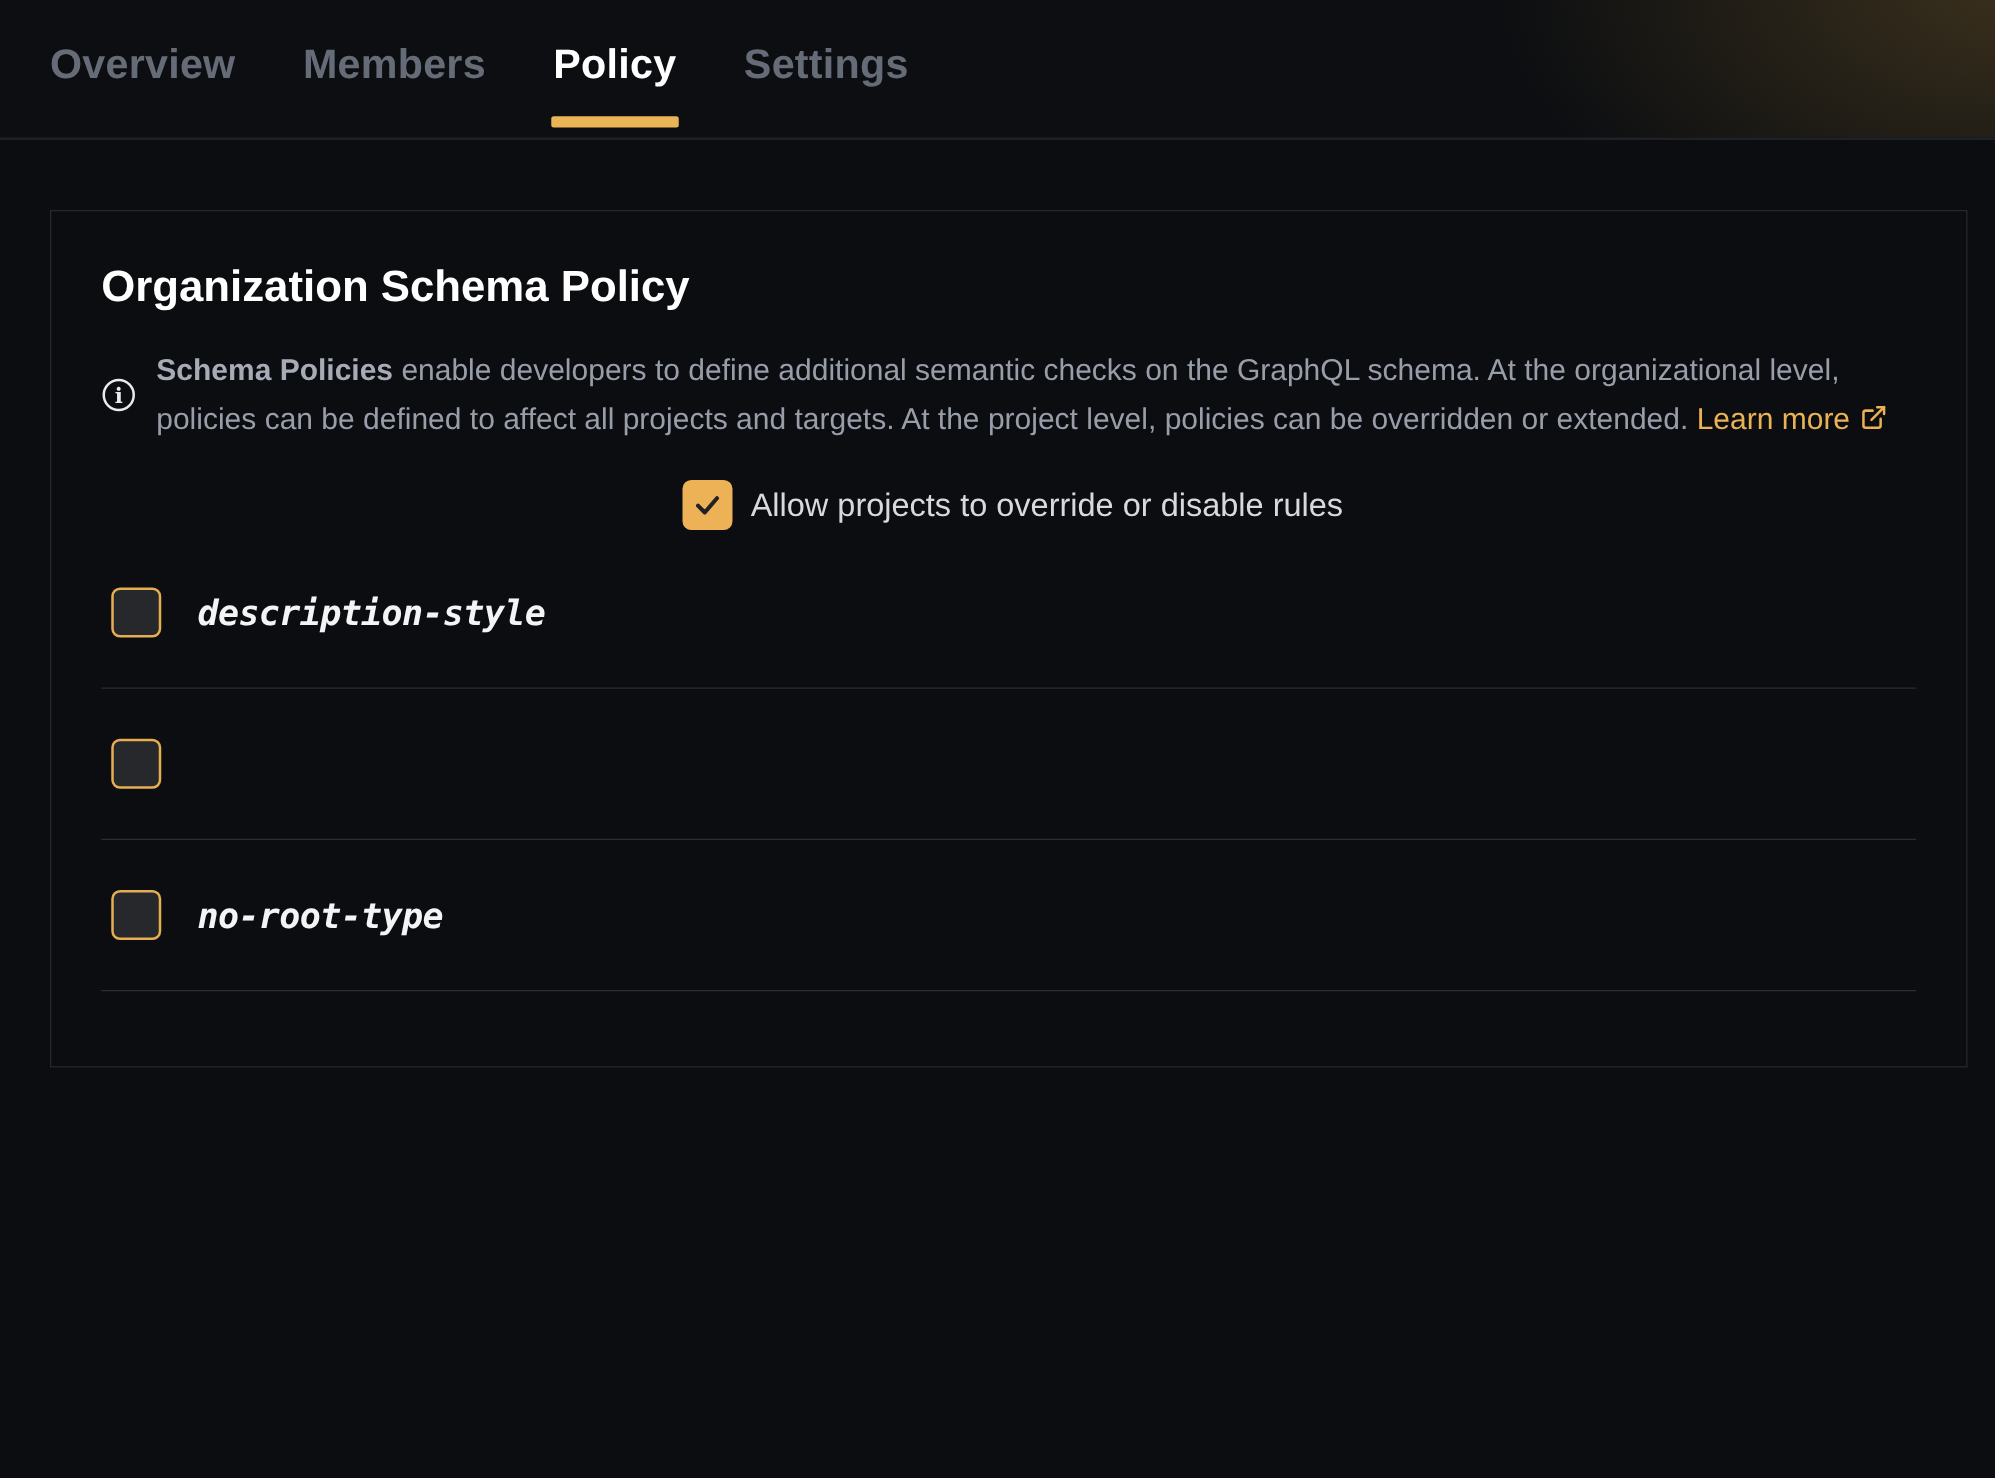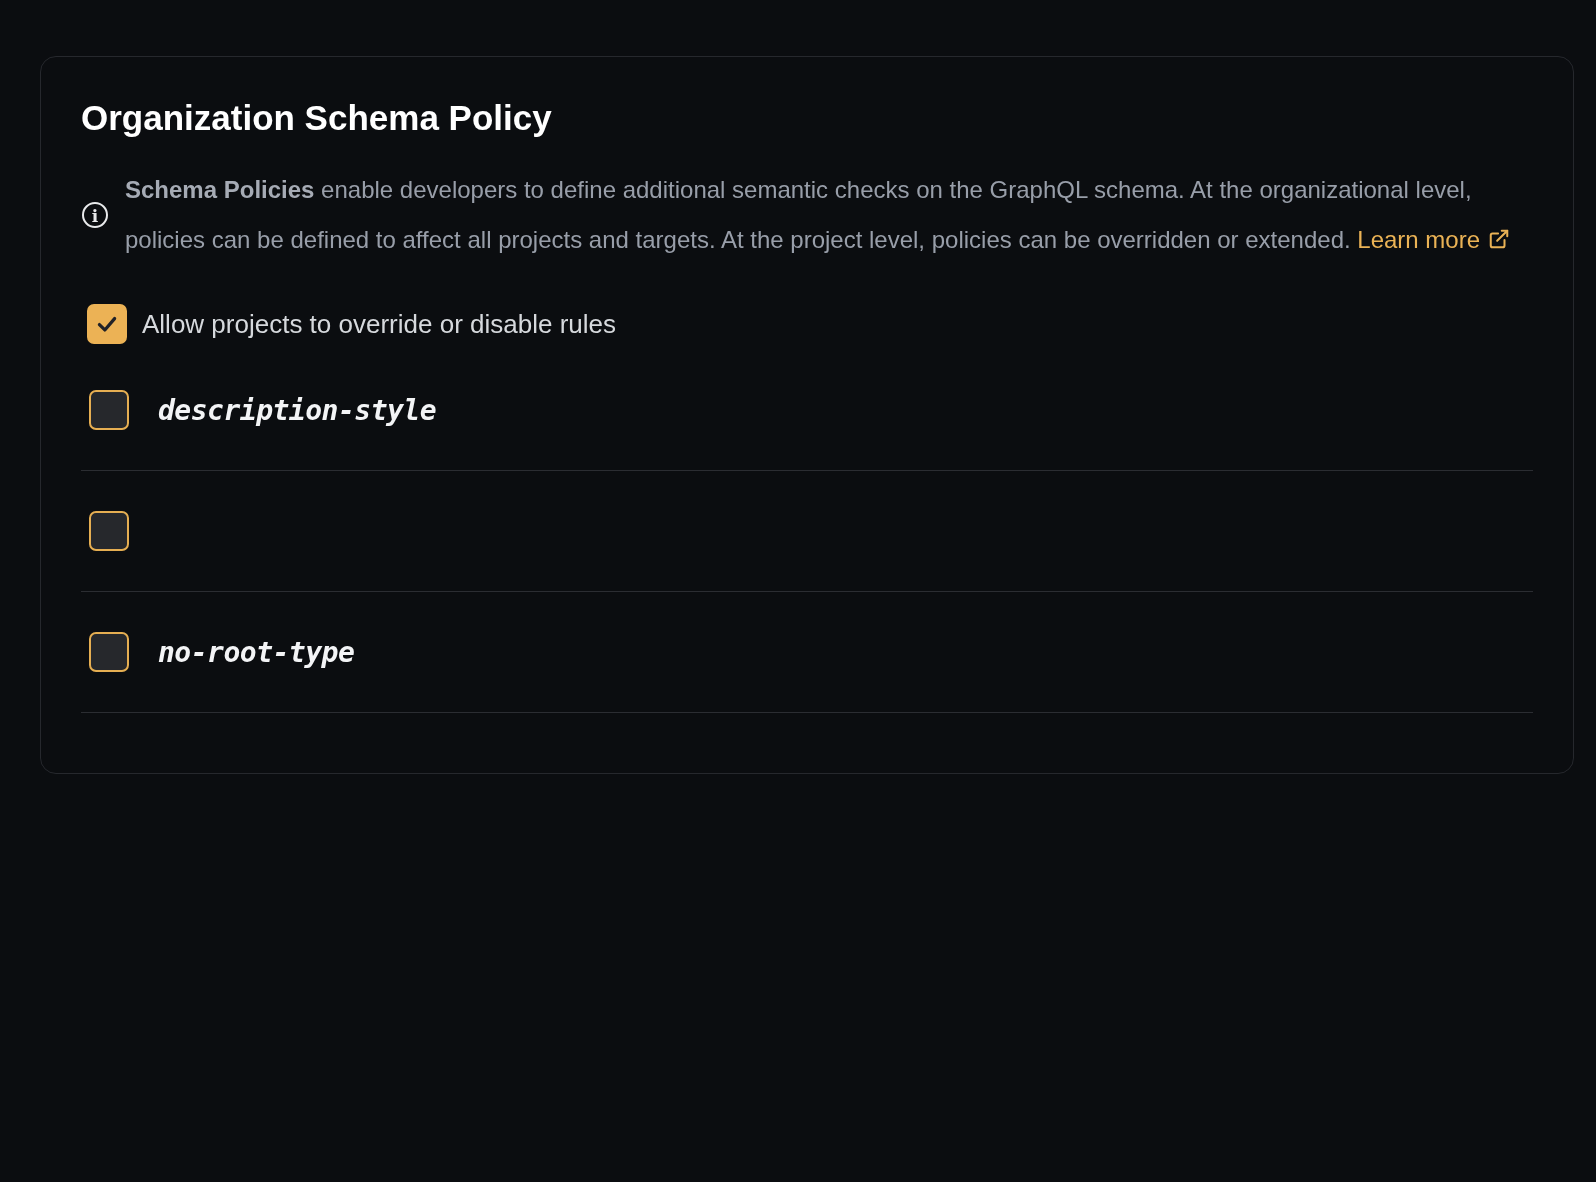--- a/index.html
+++ b/index.html
@@ -50,21 +50,21 @@
     height: 9px;
     border-radius: 2px;
     background: #eab557;
   }
 
   
   .content { padding: 56px 22px 0 40px; }
   .card {
     width: 1534px;
     border: 1px solid #26282d;
-    border-radius: 16px;
+    border-radius: 0;
     padding: 40px 40px 60px 40px;
     background: #0b0d10;
   }
   .card-title {
     font-size: 35px;
     line-height: 42px;
     font-weight: 700;
     color: #ffffff;
   }
 
@@ -72,21 +72,21 @@
   .info-row {
     display: flex;
     align-items: center;
     gap: 16px;
     margin-top: 26px;
   }
   .info-icon { flex: 0 0 28px; width: 28px; height: 28px; }
   .info-text {
     max-width: 1395px;
     font-size: 24px;
-    line-height: 50px;
+    line-height: 39px;
     color: #989ea9;
   }
   .info-text .lead { font-weight: 700; color: #a6abb5; }
   .learn-more {
     color: #eab255;
     font-weight: 500;
     text-decoration: none;
     cursor: pointer;
   }
   .ext-icon {
@@ -112,22 +112,23 @@
     cursor: pointer;
   }
   .cb svg { display: none; width: 26px; height: 26px; }
   .cb.checked { background: #ecb255; border-color: #ecb255; }
   .cb.checked svg { display: block; }
 
   .allow-row {
     display: flex;
     align-items: center;
     gap: 15px;
-    margin-top: 39px;
+    margin-top: 29px;
     padding-left: 6px;
+    justify-content: center;
   }
   .allow-label {
     font-size: 26px;
     color: #d6d9dd;
   }
 
   
   .button-row {
     display: flex;
     justify-content: flex-end;
@@ -162,20 +163,37 @@
     color: #f3f4f6;
     letter-spacing: -0.5px;
     font-style: italic;
   }
 </style>
 </head>
 <body>
 
 <div class="page">
 
+  <div class="header">
+    <div class="tabs">
+      <div class="tab">
+        <span>Overview</span>
+      </div>
+      <div class="tab">
+        <span>Members</span>
+      </div>
+      <div class="tab active">
+        <span>Policy</span>
+        <div class="tab-underline"></div>
+      </div>
+      <div class="tab">
+        <span>Settings</span>
+      </div>
+    </div>
+  </div>
 
   <div class="content">
     <div class="card">
 
       <h1 class="card-title">Organization Schema Policy</h1>
 
       <div class="info-row">
         <svg class="info-icon" viewBox="0 0 28 28">
           <circle cx="14" cy="14" r="12" stroke="#e9eaec" stroke-width="2" fill="none"></circle>
           <text x="14" y="20.5" font-family="DejaVu Serif, serif" font-size="17" font-weight="bold" fill="#e9eaec" text-anchor="middle">i</text>

